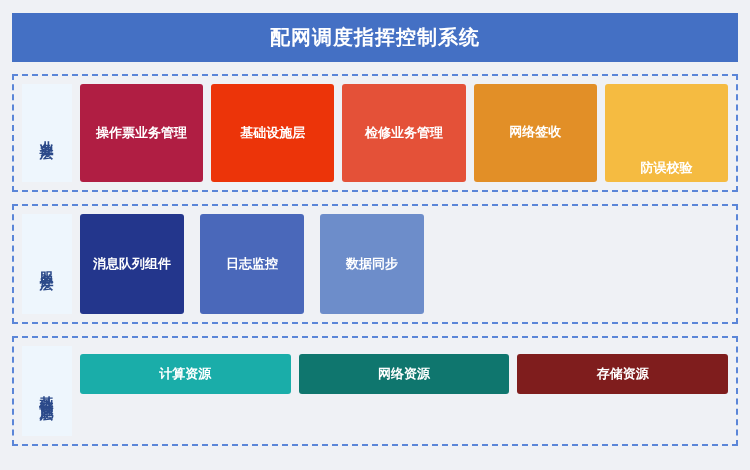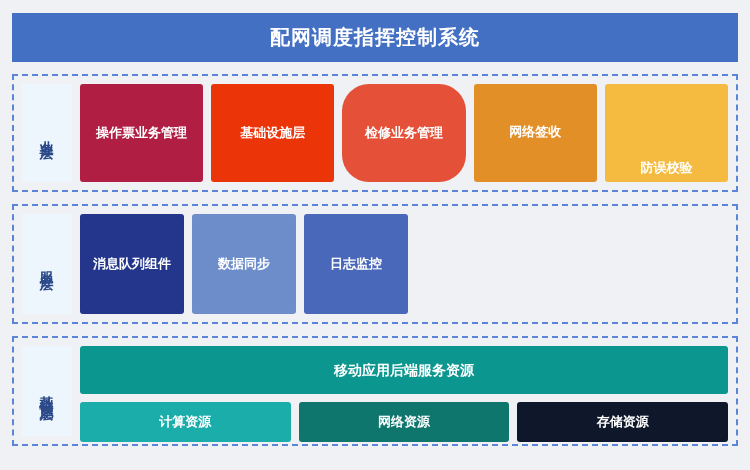--- a/index.html
+++ b/index.html
@@ -86,21 +86,21 @@
     display: flex;
     align-items: center;
     justify-content: center;
     text-align: center;
     padding: 4px 6px;
     overflow: hidden;
   }
   .row-equal { display: flex; gap: 8px; width: 100%; }
   .row-equal > .card { flex: 1 1 0; }
 
-  .row-fixed { display: flex; gap: 8px; width: 100%; }
+  .row-fixed { display: flex; gap: 16px; width: 100%; }
   .row-fixed > .card { flex: 0 0 104px; }
 
   .card-wide {
     width: 100%;
     height: 48px;
     font-size: 14px;
     flex: none;
   }
   .infra-sub-row {
     margin-top: 8px;
@@ -124,63 +124,60 @@
   <div class="layer layer-business" style="border-color: rgb(91, 134, 216); background: rgb(239, 241, 245);">
     <div class="layer-label" style="background: rgb(238, 246, 253); color: rgb(44, 74, 138);">业务层</div>
     <div class="layer-body">
       <div class="row-equal business-row">
         <div class="card" style="background: rgb(176, 30, 67);">
           <span class="card-text">操作票业务管理</span>
         </div>
         <div class="card" style="background: rgb(236, 52, 9);">
           <span class="card-text">基础设施层</span>
         </div>
-        <div class="card" style="background: rgb(228, 81, 56); border-radius: 27px;">
+        <div class="card" style="background: rgb(228, 81, 56);">
           <span class="card-text">检修业务管理</span>
         </div>
         <div class="card" style="background: rgb(226, 143, 39); font-family: Liberation Mono, monospace;">
           <span class="card-text">网络签收</span>
         </div>
         <div class="card" style="background: rgb(245, 187, 65); align-items: flex-end;">
           <span class="card-text">防误校验</span>
         </div>
       </div>
     </div>
   </div>
 
   <div class="layer layer-service" style="border-color: rgb(91, 134, 216); background: rgb(239, 241, 245);">
     <div class="layer-label" style="background: rgb(238, 246, 253); color: rgb(44, 74, 138);">服务层</div>
     <div class="layer-body">
       <div class="row-fixed service-row">
         <div class="card" style="background: rgb(35, 54, 140);">
           <span class="card-text">消息队列组件</span>
         </div>
+        <div class="card" style="background: rgb(74, 104, 186);">
+          <span class="card-text">日志监控</span>
+        </div>
         <div class="card" style="background: rgb(109, 141, 202);">
           <span class="card-text">数据同步</span>
-        </div>
-        <div class="card" style="background: rgb(74, 104, 186);">
-          <span class="card-text">日志监控</span>
         </div>
       </div>
     </div>
   </div>
 
   <div class="layer layer-infra" style="border-color: rgb(91, 134, 216); background: rgb(239, 241, 245);">
     <div class="layer-label" style="background: rgb(238, 246, 253); color: rgb(44, 74, 138);">基础设施层</div>
     <div class="layer-body layer-body-col">
-      <div class="card card-wide" style="background: rgb(11, 151, 144);">
-        <span class="card-text">移动应用后端服务资源</span>
-      </div>
       <div class="row-equal infra-sub-row">
         <div class="card" style="background: rgb(26, 173, 169);">
           <span class="card-text">计算资源</span>
         </div>
         <div class="card" style="background: #0f766e;">
           <span class="card-text">网络资源</span>
         </div>
-        <div class="card" style="background: #0f172a;">
+        <div class="card" style="background: #7f1d1d;">
           <span class="card-text">存储资源</span>
         </div>
       </div>
     </div>
   </div>
 
 </div>
 
 </body></html>

